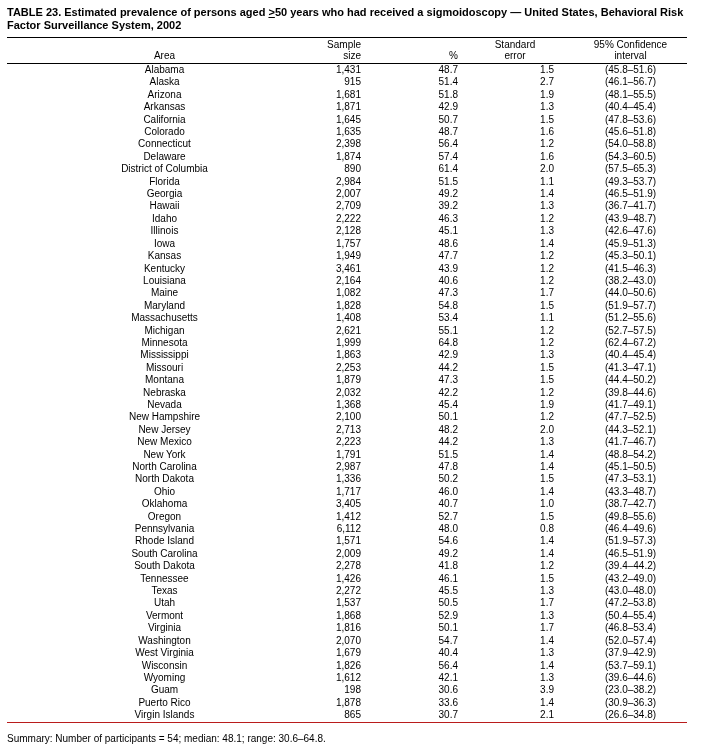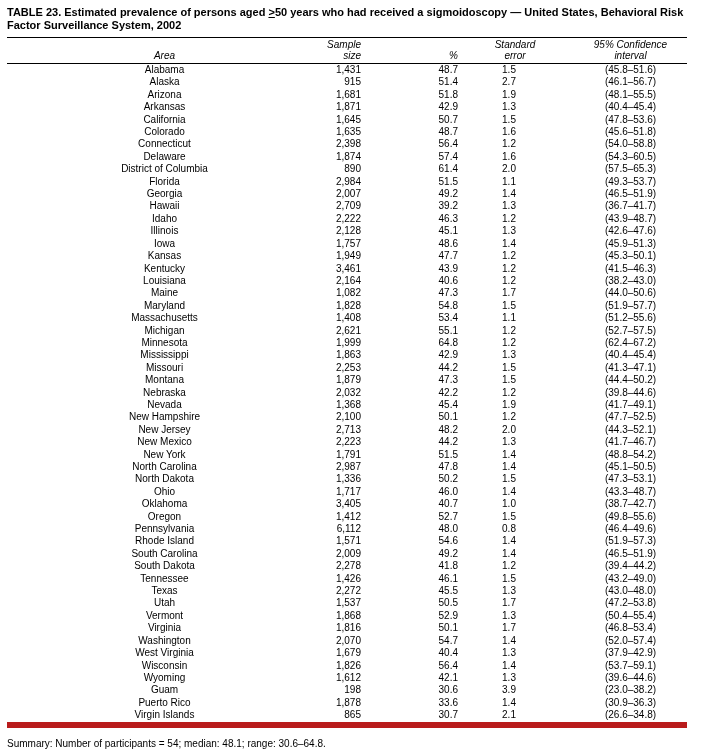--- a/index.html
+++ b/index.html
@@ -15,33 +15,32 @@
   .geq { text-decoration: underline; }
   table {
     border-collapse: collapse; table-layout: fixed;
     width: 680px; font-size: 10px;
   }
   th {
     font-weight: normal; vertical-align: bottom;
     padding: 1px 0 2px 0; line-height: 11px;
     border-top: 1px solid #000; border-bottom: 1px solid #000;
     white-space: nowrap;
-    font-style: italic;
   }
   td {
     line-height: 12.4px; padding: 0; white-space: nowrap; overflow: hidden;
   }
   .area { text-align: center; }
   .num  { text-align: right; padding-right: 6px; }
   th.num { padding-right: 6px; }
-  td.se { text-align: center; padding-right: 20px; }
+  td.se { text-align: right; padding-right: 20px; }
   th.se-h { text-align: center; padding-right: 8px; }
   .ci { text-align: center; }
   tfoot td.summary {
-    border-top: 6px solid #b91c1c; text-align: left;
+    border-top: 1px solid #b91c1c; text-align: left;
     padding-top: 10px; line-height: 12px;
   }
 </style>
 </head>
 <body>
 
 <div class="page">
 
   <div class="title"><span>TABLE 23. Estimated prevalence of persons aged </span><span class="geq">&gt;</span><span>50 years who had received a sigmoidoscopy — United States, Behavioral Risk Factor Surveillance System, 2002</span></div>
 

